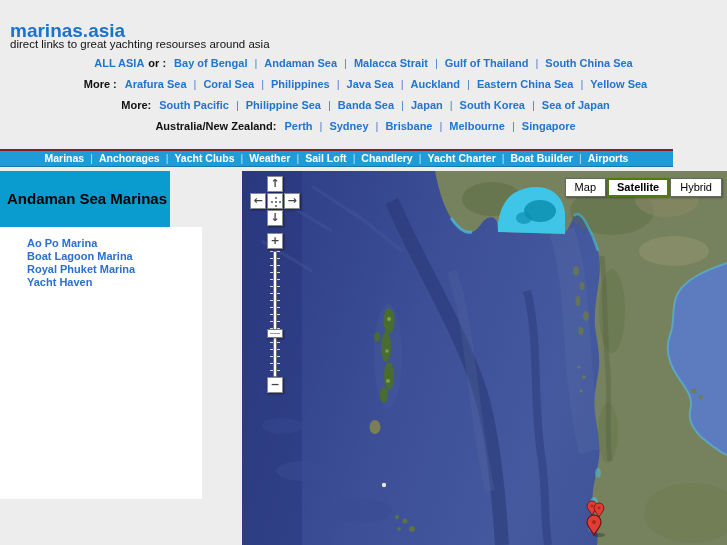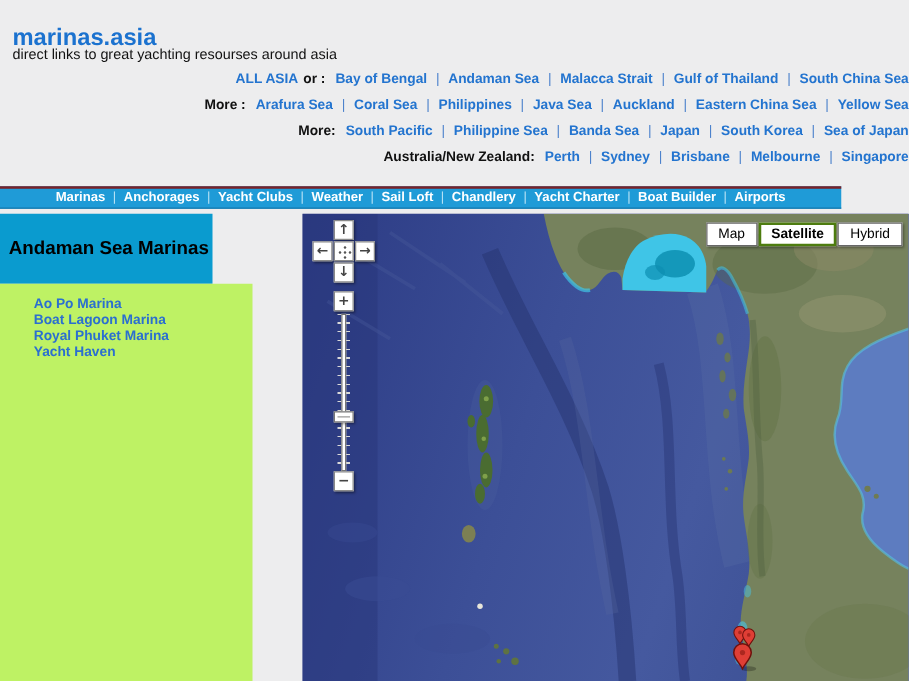--- a/index.html
+++ b/index.html
@@ -6,38 +6,38 @@
   body{width:727px;height:545px;overflow:hidden;background:#ededee;
        font-family:"Liberation Sans",sans-serif;}
   .page{position:relative;width:727px;height:545px;background:#ededee;}
 
   
   .site-title{position:absolute;left:10px;top:20px;font-size:19px;font-weight:bold;
               color:#1b72cf;letter-spacing:0;}
   .site-tagline{position:absolute;left:10px;top:38px;font-size:11.5px;font-weight:normal;color:#111;}
 
   
-  .navrow{position:absolute;left:0;width:727px;text-align:right;font-size:11px;
+  .navrow{position:absolute;left:0;width:727px;text-align:center;font-size:11px;
           font-weight:bold;white-space:nowrap;}
   .navrow a{color:#2374cf;text-decoration:none;cursor:pointer;}
   .navrow .lbl{color:#111;margin:0 8px 0 4px;font-weight:bold;}
   .navrow .sep{color:#4d82cc;margin:0 7px;font-weight:normal;}
   #nav-row-1{top:57px;} #nav-row-2{top:78px;} #nav-row-3{top:99px;} #nav-row-4{top:120px;}
 
   
   .topbar{position:absolute;left:0;top:149px;width:673px;height:15px;background:#1f9bd7;
           border-top:2px solid #7a2228;border-bottom:1px solid #1579ad;text-align:center;
           font-size:10.5px;font-weight:bold;line-height:15px;white-space:nowrap;}
   .topbar a{color:#ffffff;text-decoration:none;cursor:pointer;}
   .topbar .tsep{color:#b8e2f5;margin:0 6px;font-weight:normal;}
 
   
   .sidebar-head{position:absolute;left:0;top:171px;width:170px;height:56px;background:#0a9bcf;
                 box-sizing:border-box;padding:19px 0 16px 7px;font-size:15px;font-weight:bold;color:#000;}
-  .sidebar-body{position:absolute;left:0;top:227px;width:202px;height:318px;background:#bef264;
+  .sidebar-body{position:absolute;left:0;top:227px;width:202px;height:272px;background:#ffffff;
                 box-sizing:border-box;padding:10px 0 0 27px;}
   .sidebar-body a{display:block;font-size:11px;font-weight:bold;color:#2b6fd0;
                   text-decoration:none;line-height:13px;cursor:pointer;}
 
   
   .map{position:absolute;left:242px;top:171px;width:485px;height:374px;background:#2c3b84;
        overflow:hidden;cursor:grab;}
   .map svg{position:absolute;left:0;top:0;width:485px;height:374px;display:block;}
 
   

